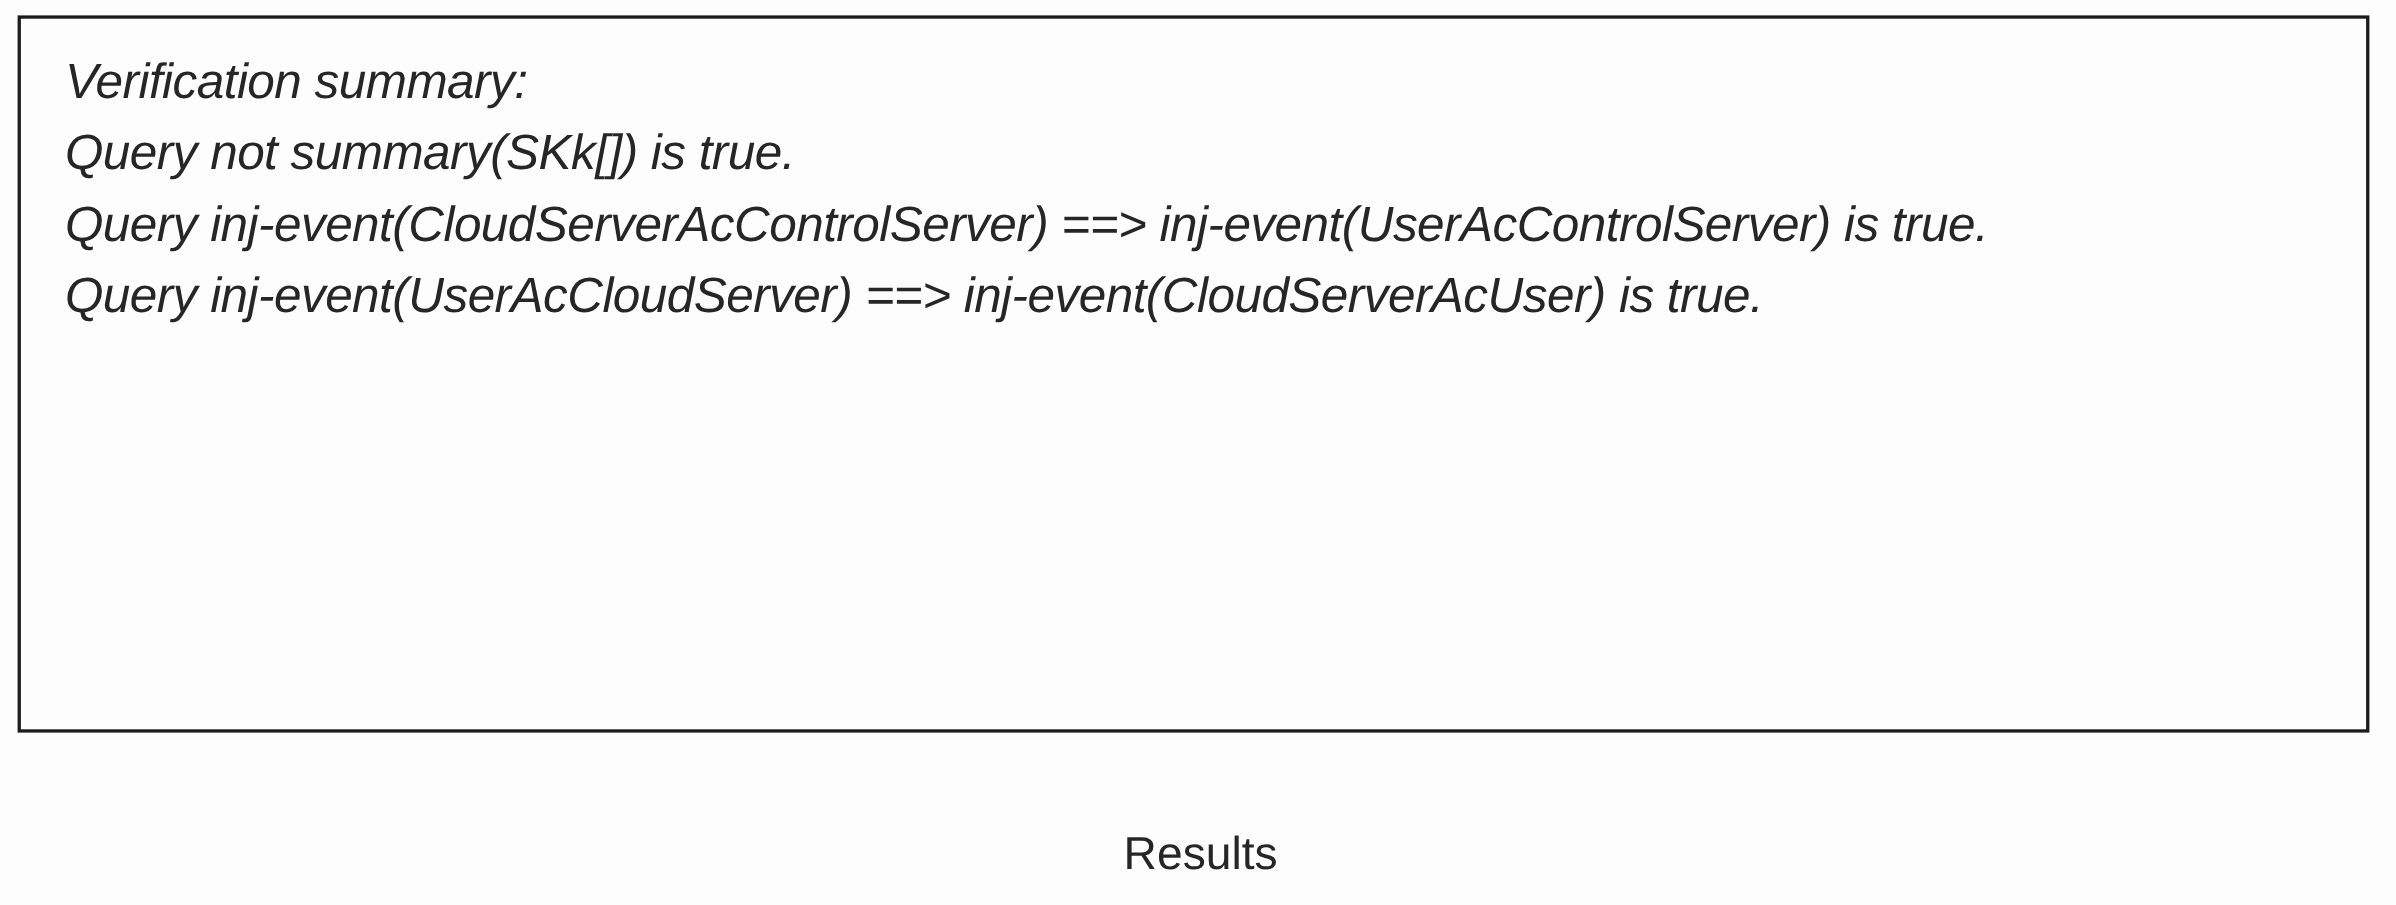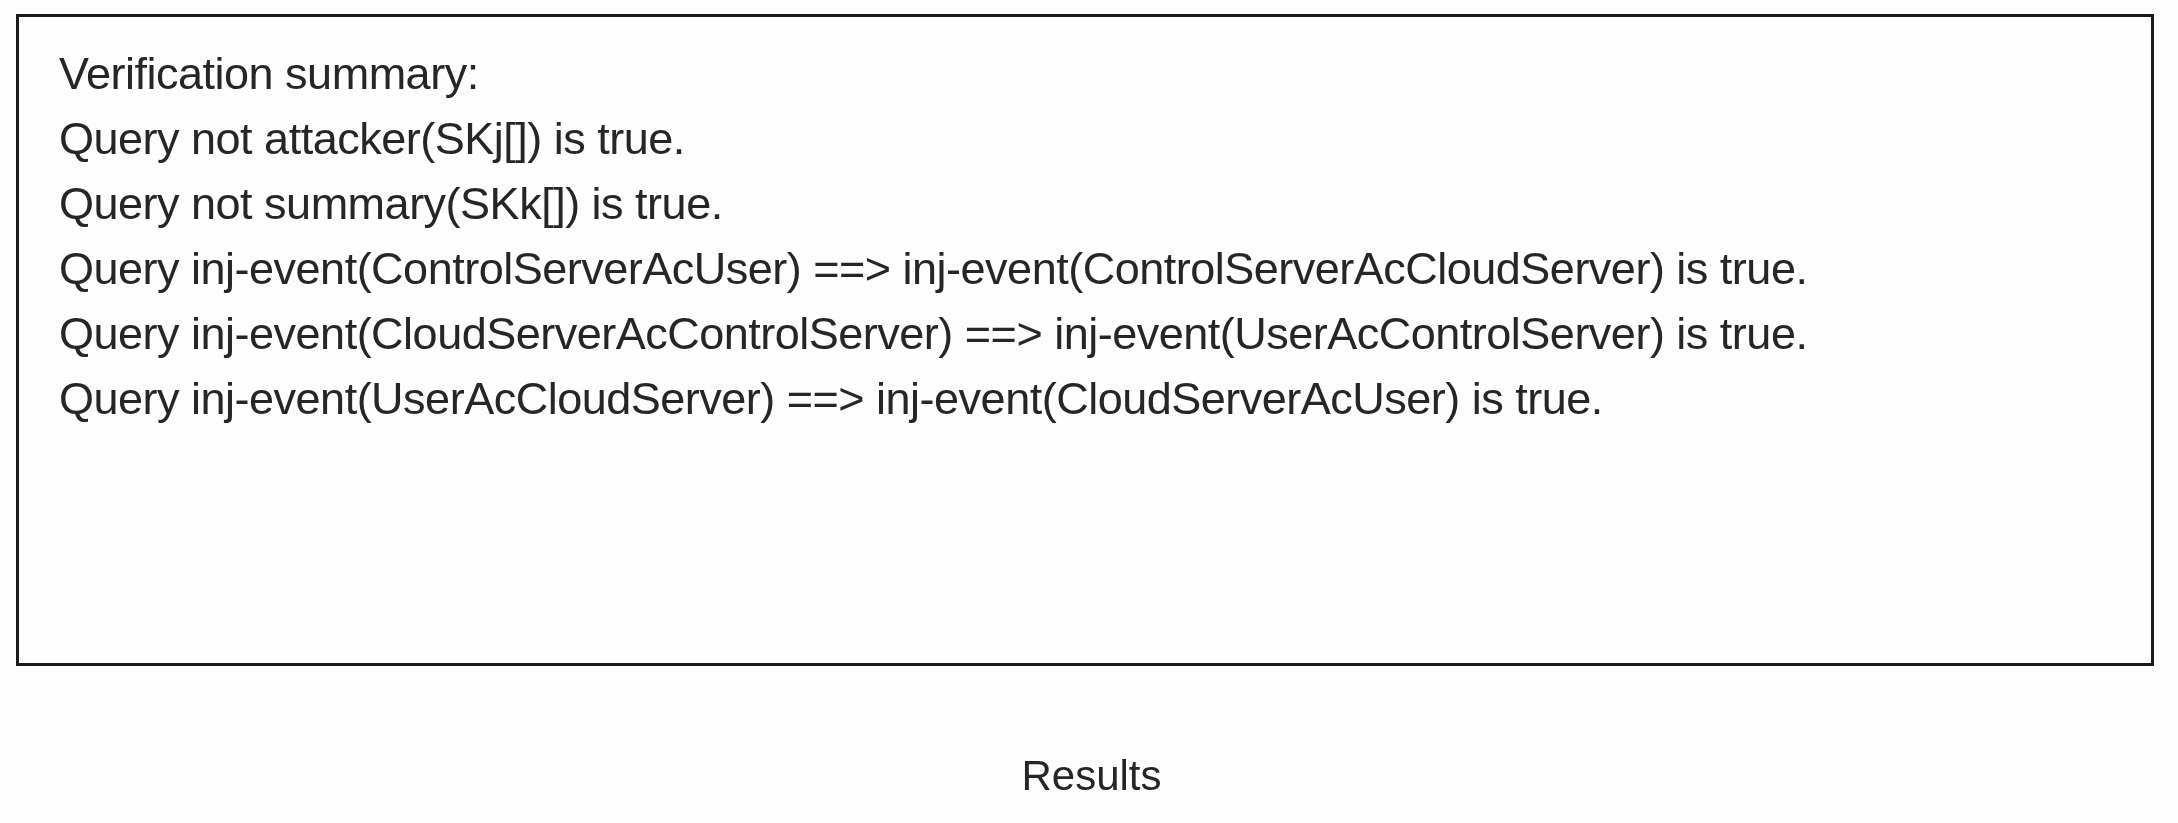--- a/index.html
+++ b/index.html
@@ -24,41 +24,40 @@
     border: 3px solid #1c1c1c;
     background: #fdfdfd;
     padding: 24px 40px 20px 40px;
   }
   .verification-line {
     font-size: 45px;
     line-height: 65px;
     letter-spacing: -0.5px;
     color: #262626;
     white-space: nowrap;
+    font-style: italic;
   }
   .figure-caption {
     position: absolute;
     top: 752px;
     left: 0;
     width: 2166px; 
     text-align: center;
     font-size: 42px;
     color: #262626;
     padding-left: 17px;
   }
 </style>
 </head>
 <body>
 
 <div class="figure-wrap">
 
   <div class="verification-box">
     <div class="verification-line">Verification summary:</div>
-    <div class="verification-line">Query not attacker(SKj[]) is true.</div>
     <div class="verification-line">Query not summary(SKk[]) is true.</div>
-    <div class="verification-line">Query inj-event(ControlServerAcUser) ==&gt; inj-event(ControlServerAcCloudServer) is true.</div>
     <div class="verification-line">Query inj-event(CloudServerAcControlServer) ==&gt; inj-event(UserAcControlServer) is true.</div>
     <div class="verification-line">Query inj-event(UserAcCloudServer) ==&gt; inj-event(CloudServerAcUser) is true.</div>
   </div>
 
   <div class="figure-caption">Results</div>
 
 </div>
 
 </body></html>

